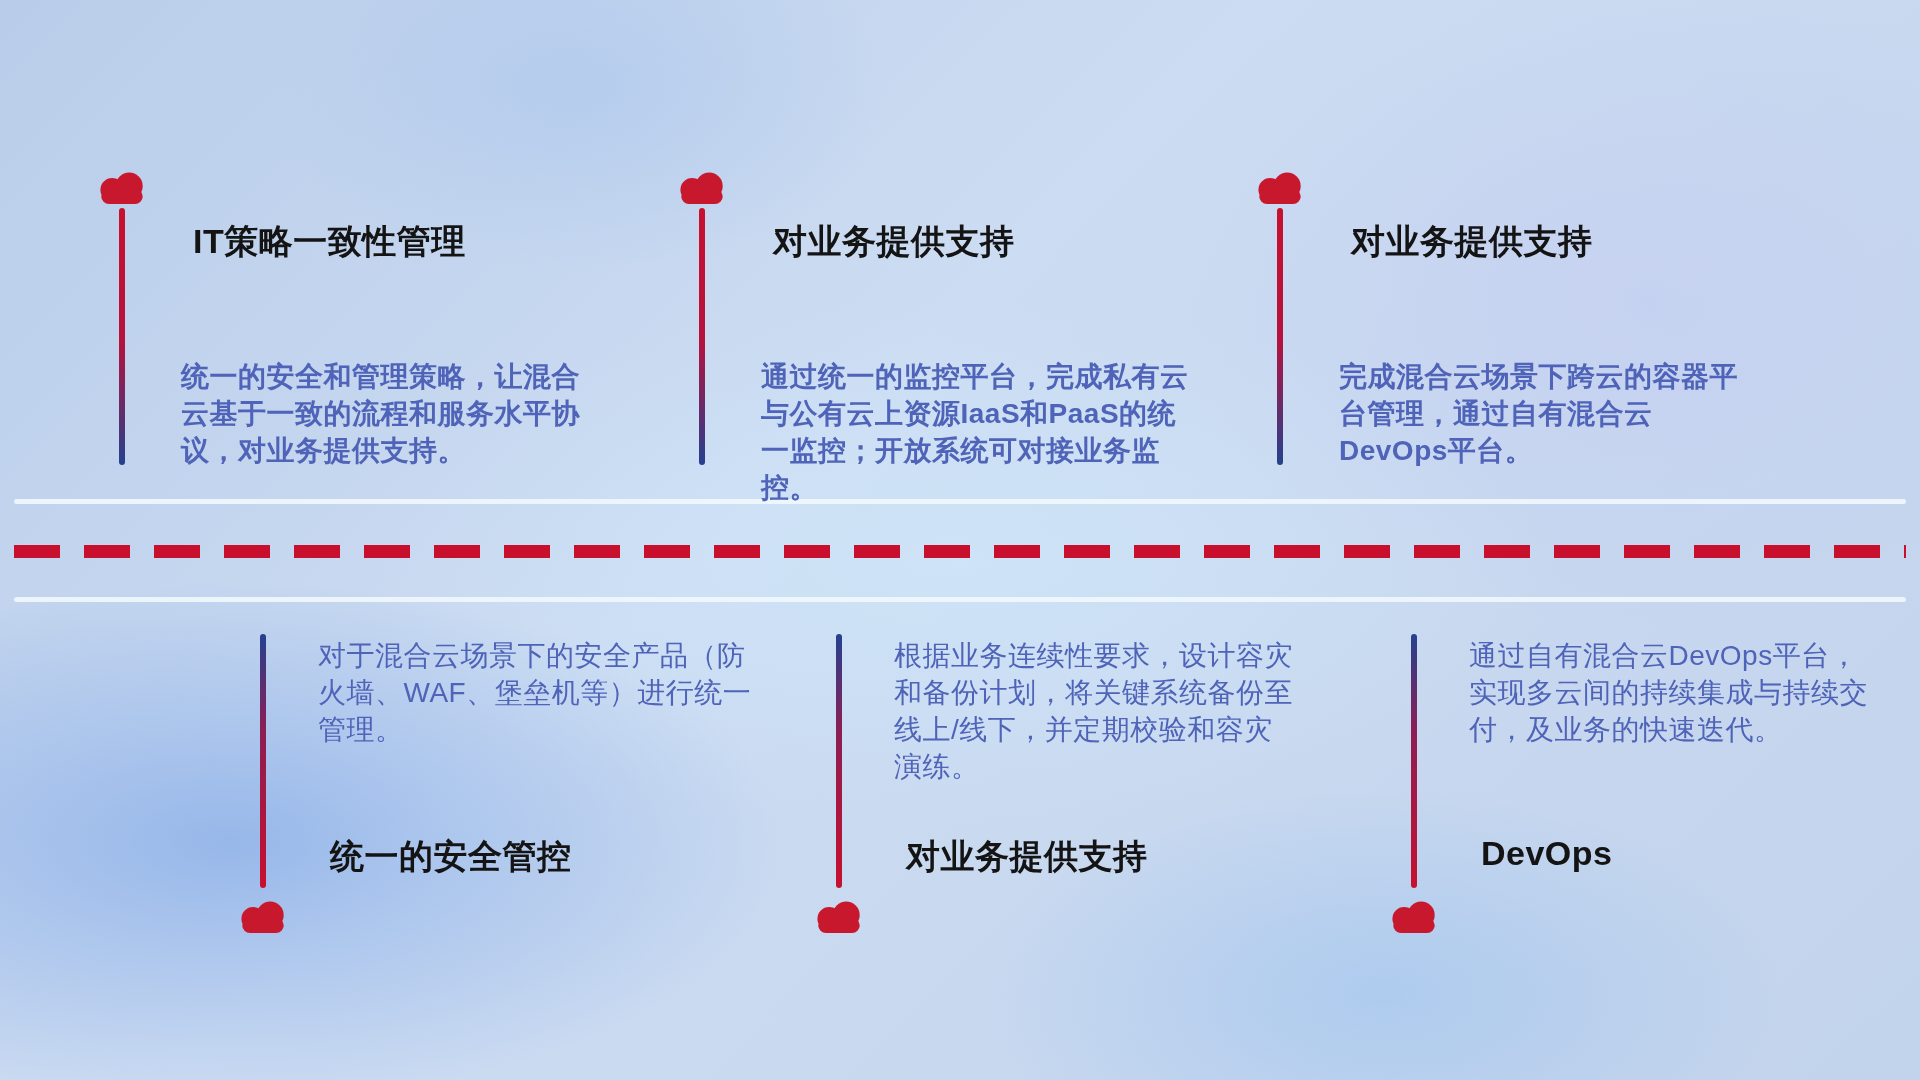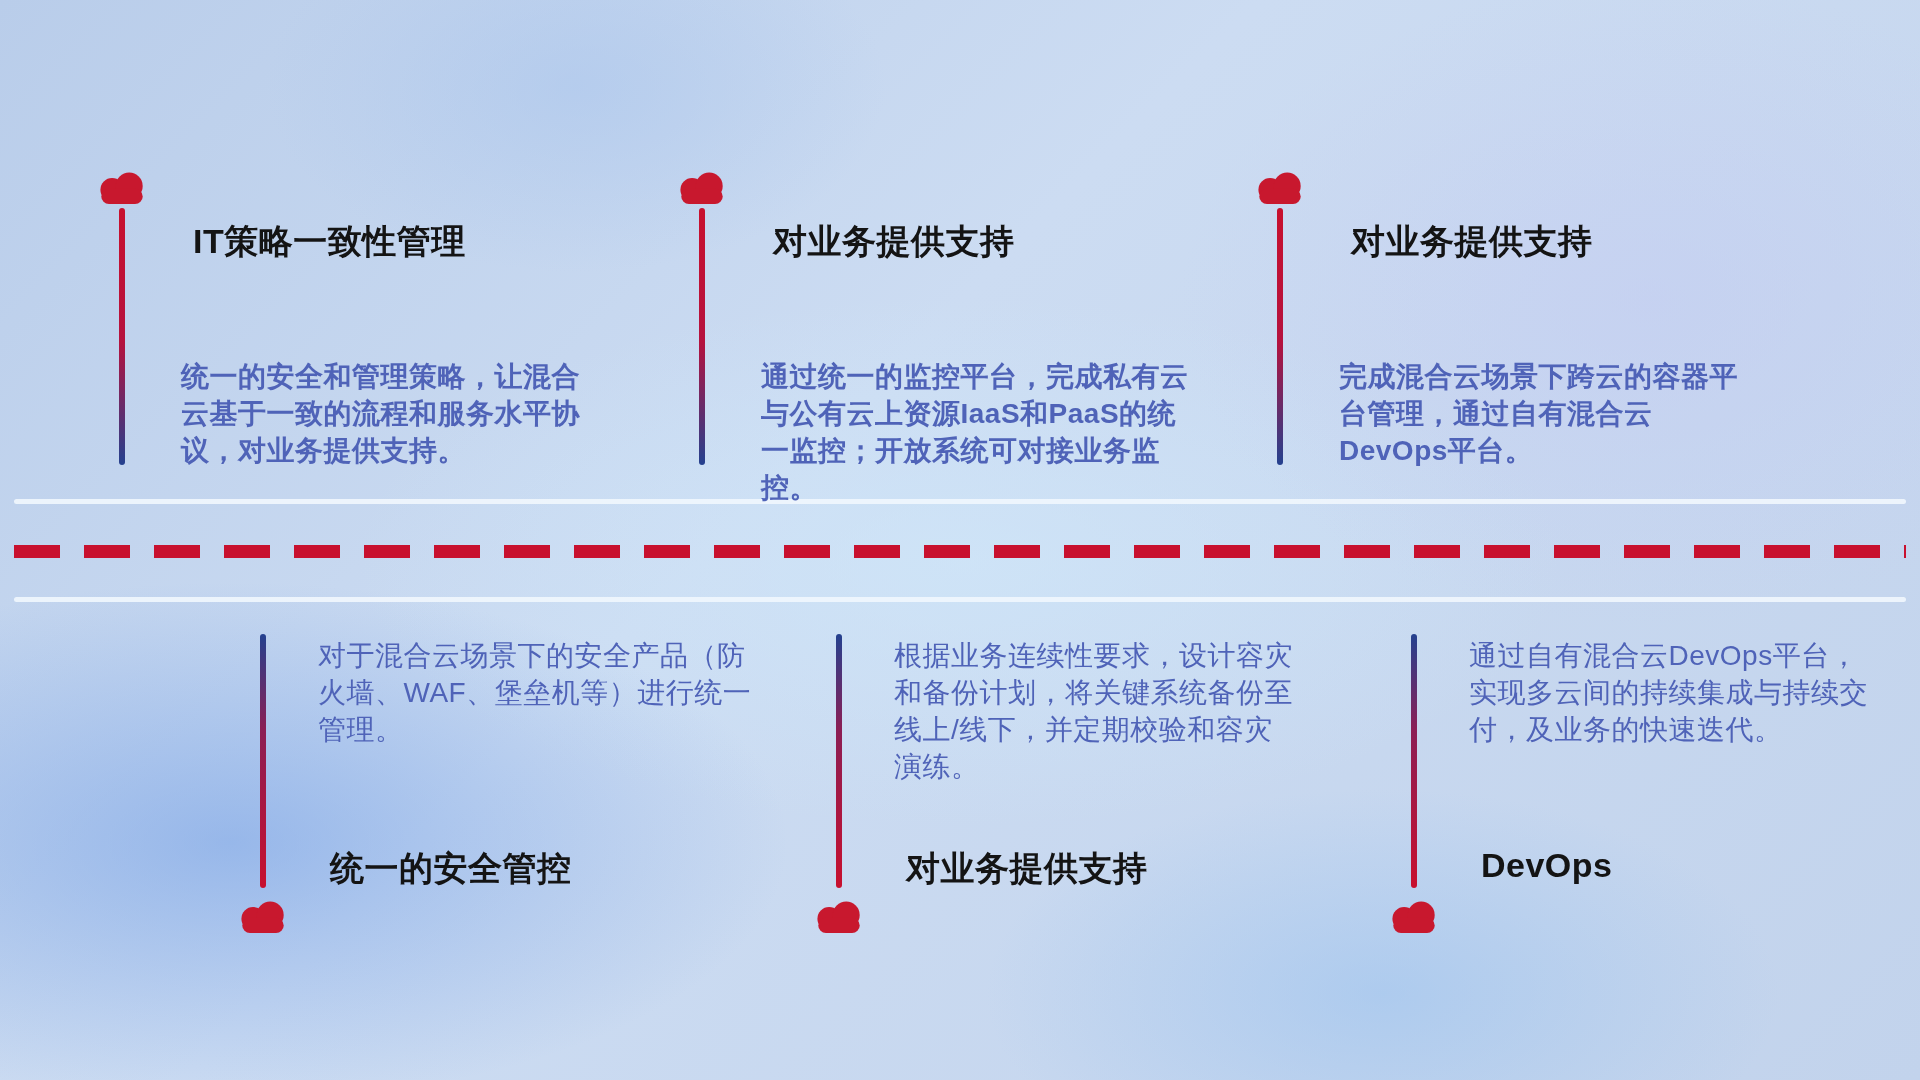--- a/index.html
+++ b/index.html
@@ -76,21 +76,21 @@
 
   
   .item.top .cloud { left: 0; top: 0; }
   .item.top .stem  { left: 24px; top: 39px; height: 257px; }
   .item.top .title { left: 86px; top: 50px; }
   .item.top .desc  { left: 86px; top: 190px; font-weight: bold; }
 
   
   .item.bottom .stem  { left: 24px; top: 0; height: 254px; }
   .item.bottom .desc  { left: 82px; top: 4px; }
-  .item.bottom .title { left: 82px; top: 212px; }
+  .item.bottom .title { left: 82px; top: 200px; }
   .item.bottom .cloud { left: 0; top: 264px; }
 
   
   .desc.w400 { width: 402px; }
   .desc.w430 { width: 434px; }
 </style>
 </head>
 <body>
 
 <div class="canvas">

